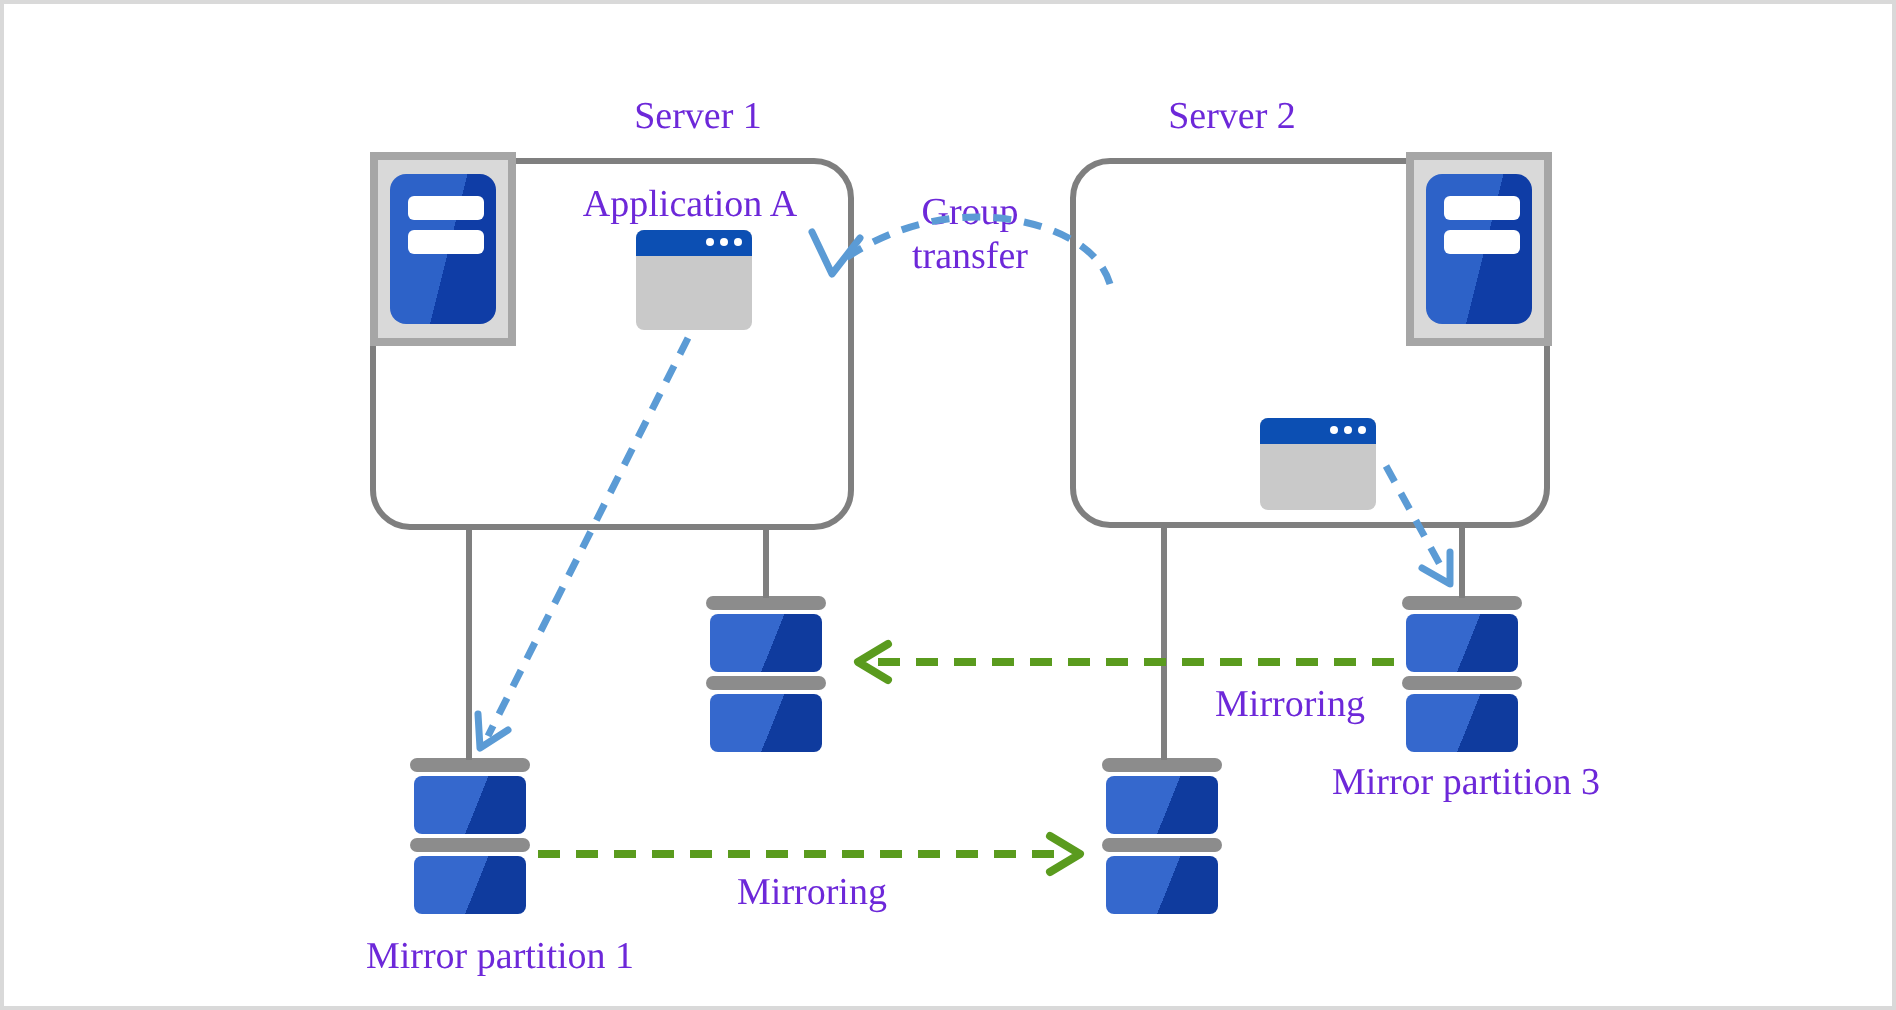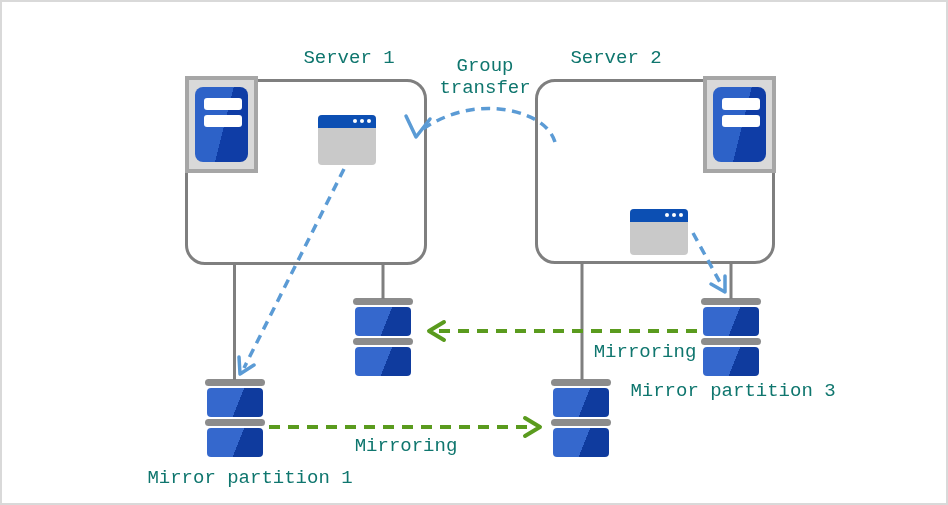--- a/index.html
+++ b/index.html
@@ -1,22 +1,22 @@
 <!DOCTYPE html>
 <html><head>
 <meta charset="utf-8">
 <style>
   html,body{margin:0;padding:0;background:#fff;}
   #canvas{
     position:relative;width:948px;height:505px;background:#ffffff;
     border:2px solid #d9d9d9;box-sizing:border-box;overflow:hidden;
-    font-family:Liberation Mono, monospace;color:#0f766e;
+    font-family:Liberation Serif, serif;color:#6d28d9;
   }
   .lbl{position:absolute;font-size:19px;line-height:1.15;white-space:nowrap;transform:translateX(-50%);text-align:center;}
-  .lbl.wrap{white-space:normal;width:96px;}
+  .lbl.wrap{white-space:normal;width:96px;margin-top:40px;}
   
   .server-box{position:absolute;width:242px;height:186px;border:3px solid #7f7f7f;border-radius:20px;background:transparent;box-sizing:border-box;}
   
   .srv-icon{position:absolute;width:73px;height:97px;background:#d9d9d9;border:4px solid #a6a6a6;box-sizing:border-box;}
   .tower{position:absolute;left:6px;top:7px;right:6px;bottom:7px;border-radius:8px;
          background:linear-gradient(104deg,#2d62c8 54%,#0f3da6 54%);}
   .tower .bar{position:absolute;left:9px;width:38px;height:12px;background:#ffffff;border-radius:3px;}
   .tower .bar.b1{top:11px;}
   .tower .bar.b2{top:28px;}
   
@@ -38,20 +38,21 @@
 <div id="canvas">
 
   <div class="server-box" style="left:183px;top:77px;"></div>
   <div class="lbl" style="left:347px;top:46px;">Server 1</div>
   <div class="srv-icon" style="left:183px;top:74px;">
     <div class="tower">
       <span class="bar b1"></span>
       <span class="bar b2"></span>
     </div>
   </div>
+  <div class="lbl" style="left:343px;top:90px;">Application A</div>
   <div class="app-window" style="left:316px;top:113px;">
     <div class="app-titlebar">
       <span class="app-dots">
           <span></span>
           <span></span>
           <span></span>
         </span>
     </div>
   </div>
 

